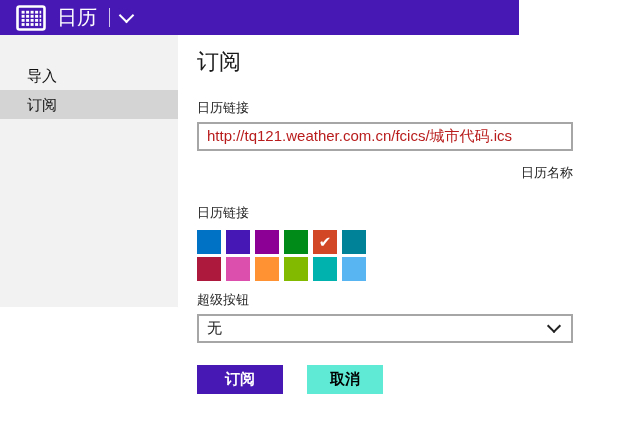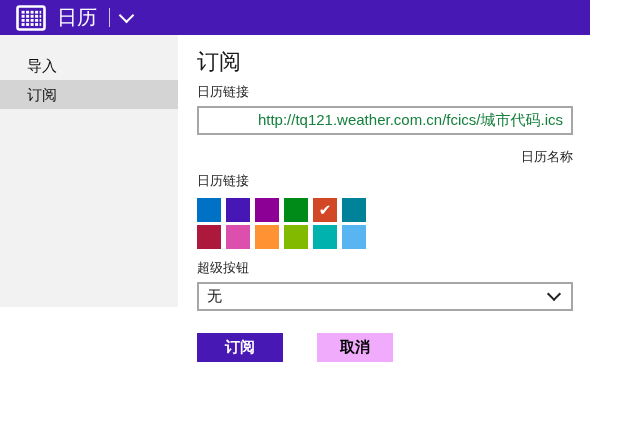--- a/index.html
+++ b/index.html
@@ -1,54 +1,54 @@
 <!DOCTYPE html>
 <html><head>
 <meta charset="utf-8">
 <style>
   html,body{margin:0;padding:0;}
   body{font-family:"Liberation Sans","DejaVu Sans",sans-serif;background:#fff;}
   .page{position:relative;width:629px;height:423px;background:#fff;overflow:hidden;}
 
   
-  .hdr{position:absolute;left:0;top:0;width:590px;height:35px;background:#4818B4;
+  .hdr{position:absolute;left:0;top:0;width:519px;height:35px;background:#4818B4;
        display:flex;align-items:center;color:#fff;}
   .cal-icon{margin-left:16px;display:flex;align-items:center;}
   .hdr-title{font-size:20px;font-weight:400;margin:0 0 0 11px;line-height:35px;}
   .hdr-divider{width:1px;height:19px;background:rgba(255,255,255,.75);margin:0 11px 0 12px;}
   .chev{display:inline-block;width:9px;height:9px;border-right:2px solid #fff;
         border-bottom:2px solid #fff;transform:rotate(45deg);margin-top:-5px;}
   .chev.dark{border-color:#222;width:8px;height:8px;}
 
   
   .sidebar{position:absolute;left:0;top:35px;width:178px;height:272px;background:#F2F2F2;
-           padding-top:16px;box-sizing:border-box;}
+           padding-top:26px;box-sizing:border-box;}
   .side-item{height:29px;line-height:29px;padding-left:27px;font-size:15px;color:#111;cursor:pointer;}
   .side-item.selected{background:#D4D4D4;}
 
   
   .main{position:absolute;left:197px;top:35px;width:376px;}
   .page-title{font-size:22px;font-weight:400;color:#1a1a1a;margin:12px 0 0 0;}
-  .fld-label{display:block;font-size:13px;color:#262626;margin-top:6px;}
+  .fld-label{display:block;font-size:13px;color:#262626;margin-top:22px;}
   .txt{display:block;width:376px;height:29px;box-sizing:border-box;margin-top:5px;
-       border:2px solid #A6A6A6;background:#fff;font-size:15px;color:#15803d;
-       padding:11px 8px;font-family:"Liberation Sans","DejaVu Sans",sans-serif;outline:none;text-align:right;}
+       border:2px solid #A6A6A6;background:#fff;font-size:15px;color:#b91c1c;
+       padding:11px 8px;font-family:"Liberation Sans","DejaVu Sans",sans-serif;outline:none;}
   .swatches{margin-top:8px;display:grid;grid-template-columns:repeat(6,24px);
             grid-auto-rows:24px;column-gap:5px;row-gap:3px;width:200px;}
   .swatch{width:24px;height:24px;cursor:pointer;position:relative;}
   .swatch .check{position:absolute;left:0;top:0;width:24px;height:24px;display:flex;
                  align-items:center;justify-content:center;color:#fff;font-size:15px;font-weight:bold;}
   .select{margin-top:5px;width:376px;height:29px;box-sizing:border-box;border:2px solid #A6A6A6;
           background:#fff;display:flex;align-items:center;font-size:15px;color:#1a1a1a;
           padding:0 12px 0 8px;cursor:pointer;justify-content:space-between;}
   .btn-row{margin-top:22px;display:flex;}
   .btn{height:29px;border:none;font-size:15px;font-weight:600;cursor:pointer;
        font-family:"Liberation Sans","DejaVu Sans",sans-serif;}
   .btn.primary{width:86px;background:#4818B4;color:#fff;}
-  .btn.cancel{width:76px;background:#f0abfc;color:#000;margin-left:34px;}
+  .btn.cancel{width:76px;background:#5eead4;color:#000;margin-left:24px;}
 
   
   .watermark{position:absolute;left:412px;top:361px;width:208px;height:34px;border-radius:17px;
              background:#CBCBCB;color:#fff;font-size:26px;font-style:italic;text-align:center;
              line-height:33px;letter-spacing:3px;font-weight:600;}
 </style>
 </head>
 <body>
 
 <div class="page">

